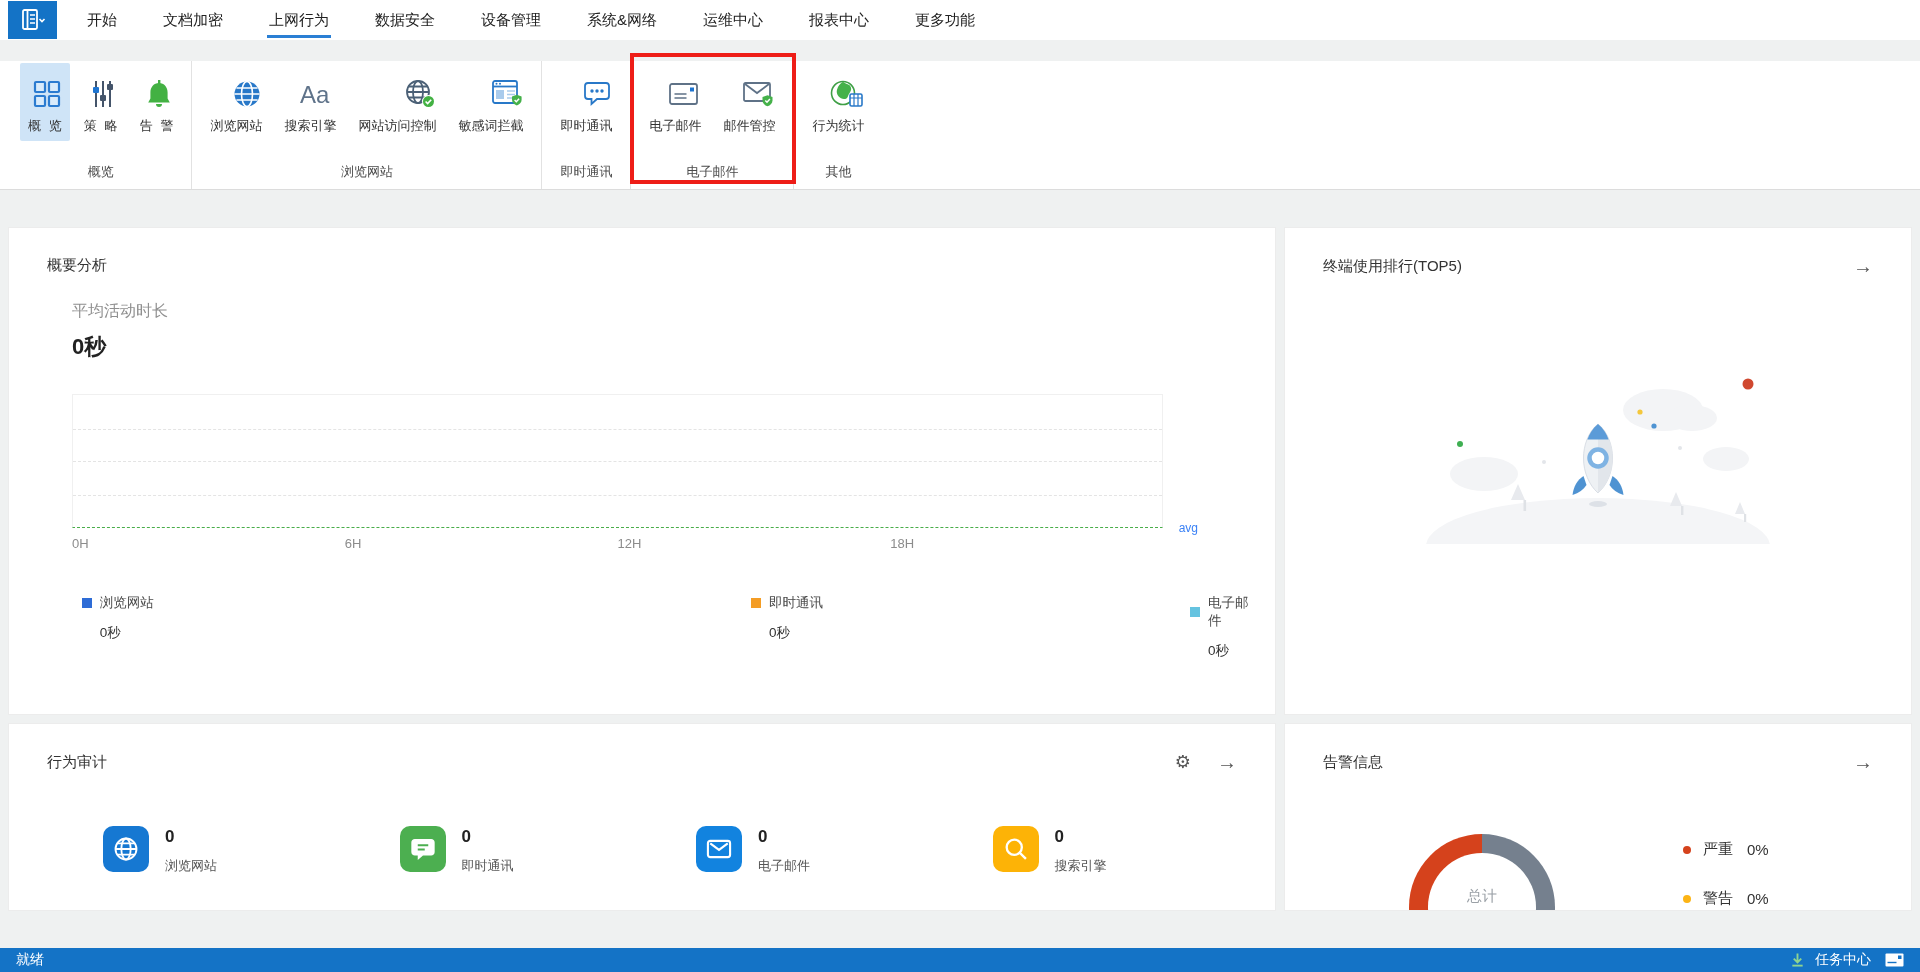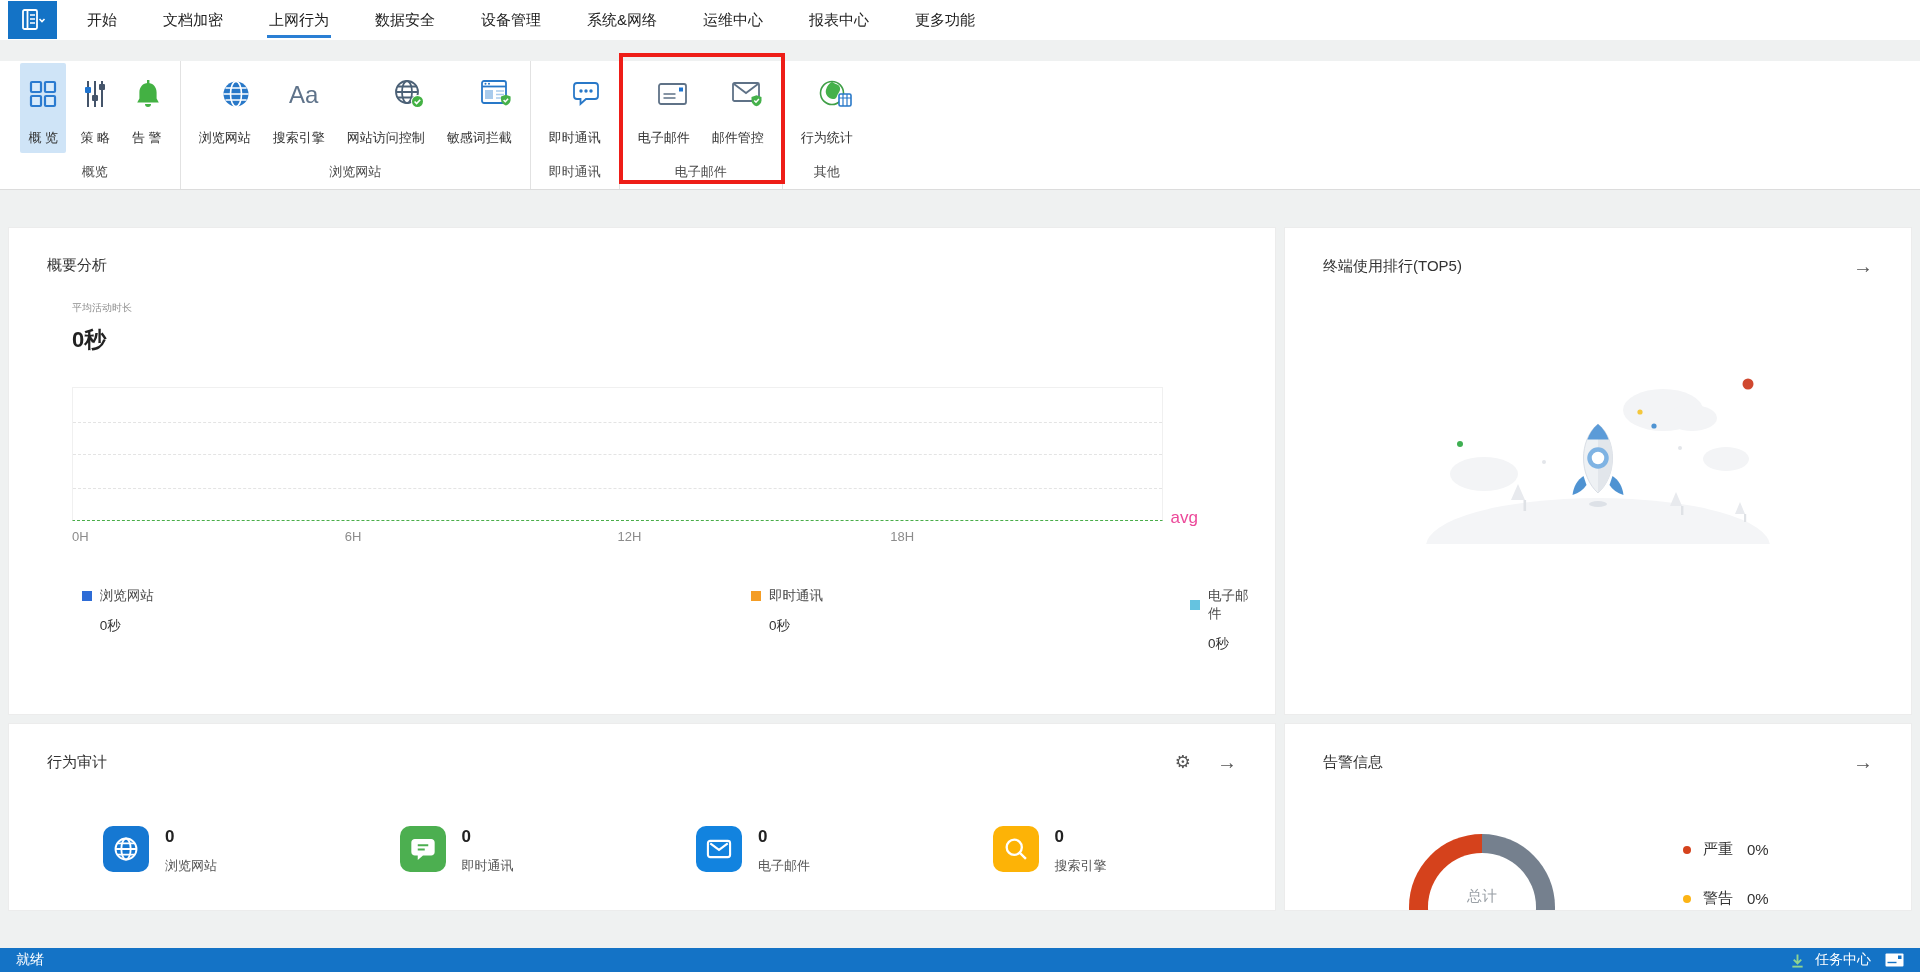--- a/index.html
+++ b/index.html
@@ -15,40 +15,40 @@
   .menu-item.active::after { content:""; position:absolute; left:-2px; right:-2px; bottom:2px; height:3px; background:#2a7fd4; }
 
   
   .ribbon { background:#fff; display:flex; align-items:stretch; padding-left:10px; border-bottom:1px solid #dcdcdc; height:129px; flex:0 0 auto; }
   .rgroup { display:flex; flex-direction:column; position:relative; }
   .rgroup + .rgroup { border-left:1px solid #e2e2e2; }
   .rbtns { display:flex; flex:1; align-items:flex-start; padding:2px 10px 0; gap:6px; }
   .rbtn { display:flex; flex-direction:column; align-items:flex-end; padding:8px 8px 6px; cursor:pointer; border-radius:2px; }
   .rbtn.selected { background:#cfe4f7; }
   .ricon { height:46px; display:flex; align-items:center; justify-content:center; }
-  .rlabel { font-size:13px; color:#333; white-space:nowrap; margin-top:12px; }
+  .rlabel { font-size:13px; color:#333; white-space:nowrap; margin-top:0;font-family:Liberation Mono, monospace; }
   .rgl { height:31px; line-height:28px; text-align:center; font-size:13px; color:#4a4a4a; }
   .red-frame { position:absolute; left:-1px; right:-3px; top:-8px; bottom:5px; border:4px solid #ee1d17; pointer-events:none; z-index:5; }
 
   
   .content { flex:1; padding:16px 8px; display:grid; grid-template-columns:1fr 628px; grid-template-rows:488px 1fr; gap:8px; min-height:0;border-radius:14px; }
   .card { background:#fff; border:1px solid #ececec; position:relative; overflow:hidden; }
   .card-head { display:flex; justify-content:space-between; align-items:center; padding:28px 38px 0; }
   .card-title { font-size:15px; color:#333; }
   .head-icons { display:flex; gap:26px; align-items:center; }
   .icon-btn { font-size:20px; color:#555; cursor:pointer; line-height:1; }
 
   
   .ov-body { margin:26px 14px 0 63px; }
-  .metric-label { font-size:10px; color:#8f8f8f; }
+  .metric-label { font-size:16px; color:#8f8f8f; }
   .metric-value { font-size:22px; font-weight:bold; color:#222; margin-top:10px; }
   .chart-wrap { position:relative; margin-top:32px; margin-right:98px; }
   .chart-box { position:relative; height:134px; border:1px solid #f0f0f0; border-bottom:1px dashed #49ad49; }
   .gridline { position:absolute; left:0; right:0; border-top:1px dashed #e4e4e4; }
-  .avg-label { position:absolute; right:-36px; bottom:-8px; color:#ec4899; font-size:17px; }
+  .avg-label { position:absolute; right:-36px; bottom:-8px; color:#3b82f6; font-size:12px; }
   .x-axis { position:relative; height:22px; margin-top:8px; font-size:13px; color:#8c8c8c; }
   .x-axis span { position:absolute; top:0; }
   .ov-legend { position:relative; height:72px; margin-top:36px; margin-left:-55px; }
   .leg-item { position:absolute; top:0; }
   .leg-row { display:flex; align-items:center; gap:8px; font-size:13.5px; color:#4a4a4a; }
   .leg-sq { width:10px; height:10px; flex:0 0 auto; }
   .leg-val { margin:12px 0 0 18px; font-size:13.5px; color:#333; }
 
   
   .empty-illus { display:flex; justify-content:center; margin-top:88px; }
@@ -71,21 +71,21 @@
            background:conic-gradient(#75808e 0 140deg, #fcb415 140deg 228deg, #d5421c 228deg 360deg);text-align:center; }
   .donut-hole { position:absolute; inset:19px; background:#fff; border-radius:50%; display:flex; flex-direction:column; align-items:center; justify-content:center; gap:4px; color:#9aa0a6; font-size:15px; }
   .alerts-legend { position:absolute; left:398px; top:68px; }
   .al-row { display:flex; align-items:center; gap:12px; font-size:15px; color:#333; margin-bottom:30px; }
   .al-dot { width:8px; height:8px; border-radius:50%; flex:0 0 auto; }
   .al-dot.d-red { background:#d5421c; } .al-dot.d-yellow { background:#fcb415; } .al-dot.d-slate { background:#75808e; }
   .al-pct { margin-left:2px; }
 
   
   .statusbar { height:24px; background:#1473c6; color:#fff; display:flex; align-items:center; padding:0 16px; font-size:14px; flex:0 0 auto; }
-  .sb-right { margin-left:auto; display:flex; align-items:flex-end; gap:10px; cursor:pointer; }
+  .sb-right { margin-left:auto; display:flex; align-items:center; gap:10px; cursor:pointer; }
   .sb-msg { margin-left:14px; display:flex; align-items:center; cursor:pointer; }
 </style>
 </head>
 <body>
 
 <div class="page">
 
   <div class="titlebar">
     <div class="logo">
       <svg width="28" height="26" viewBox="0 0 28 26">

